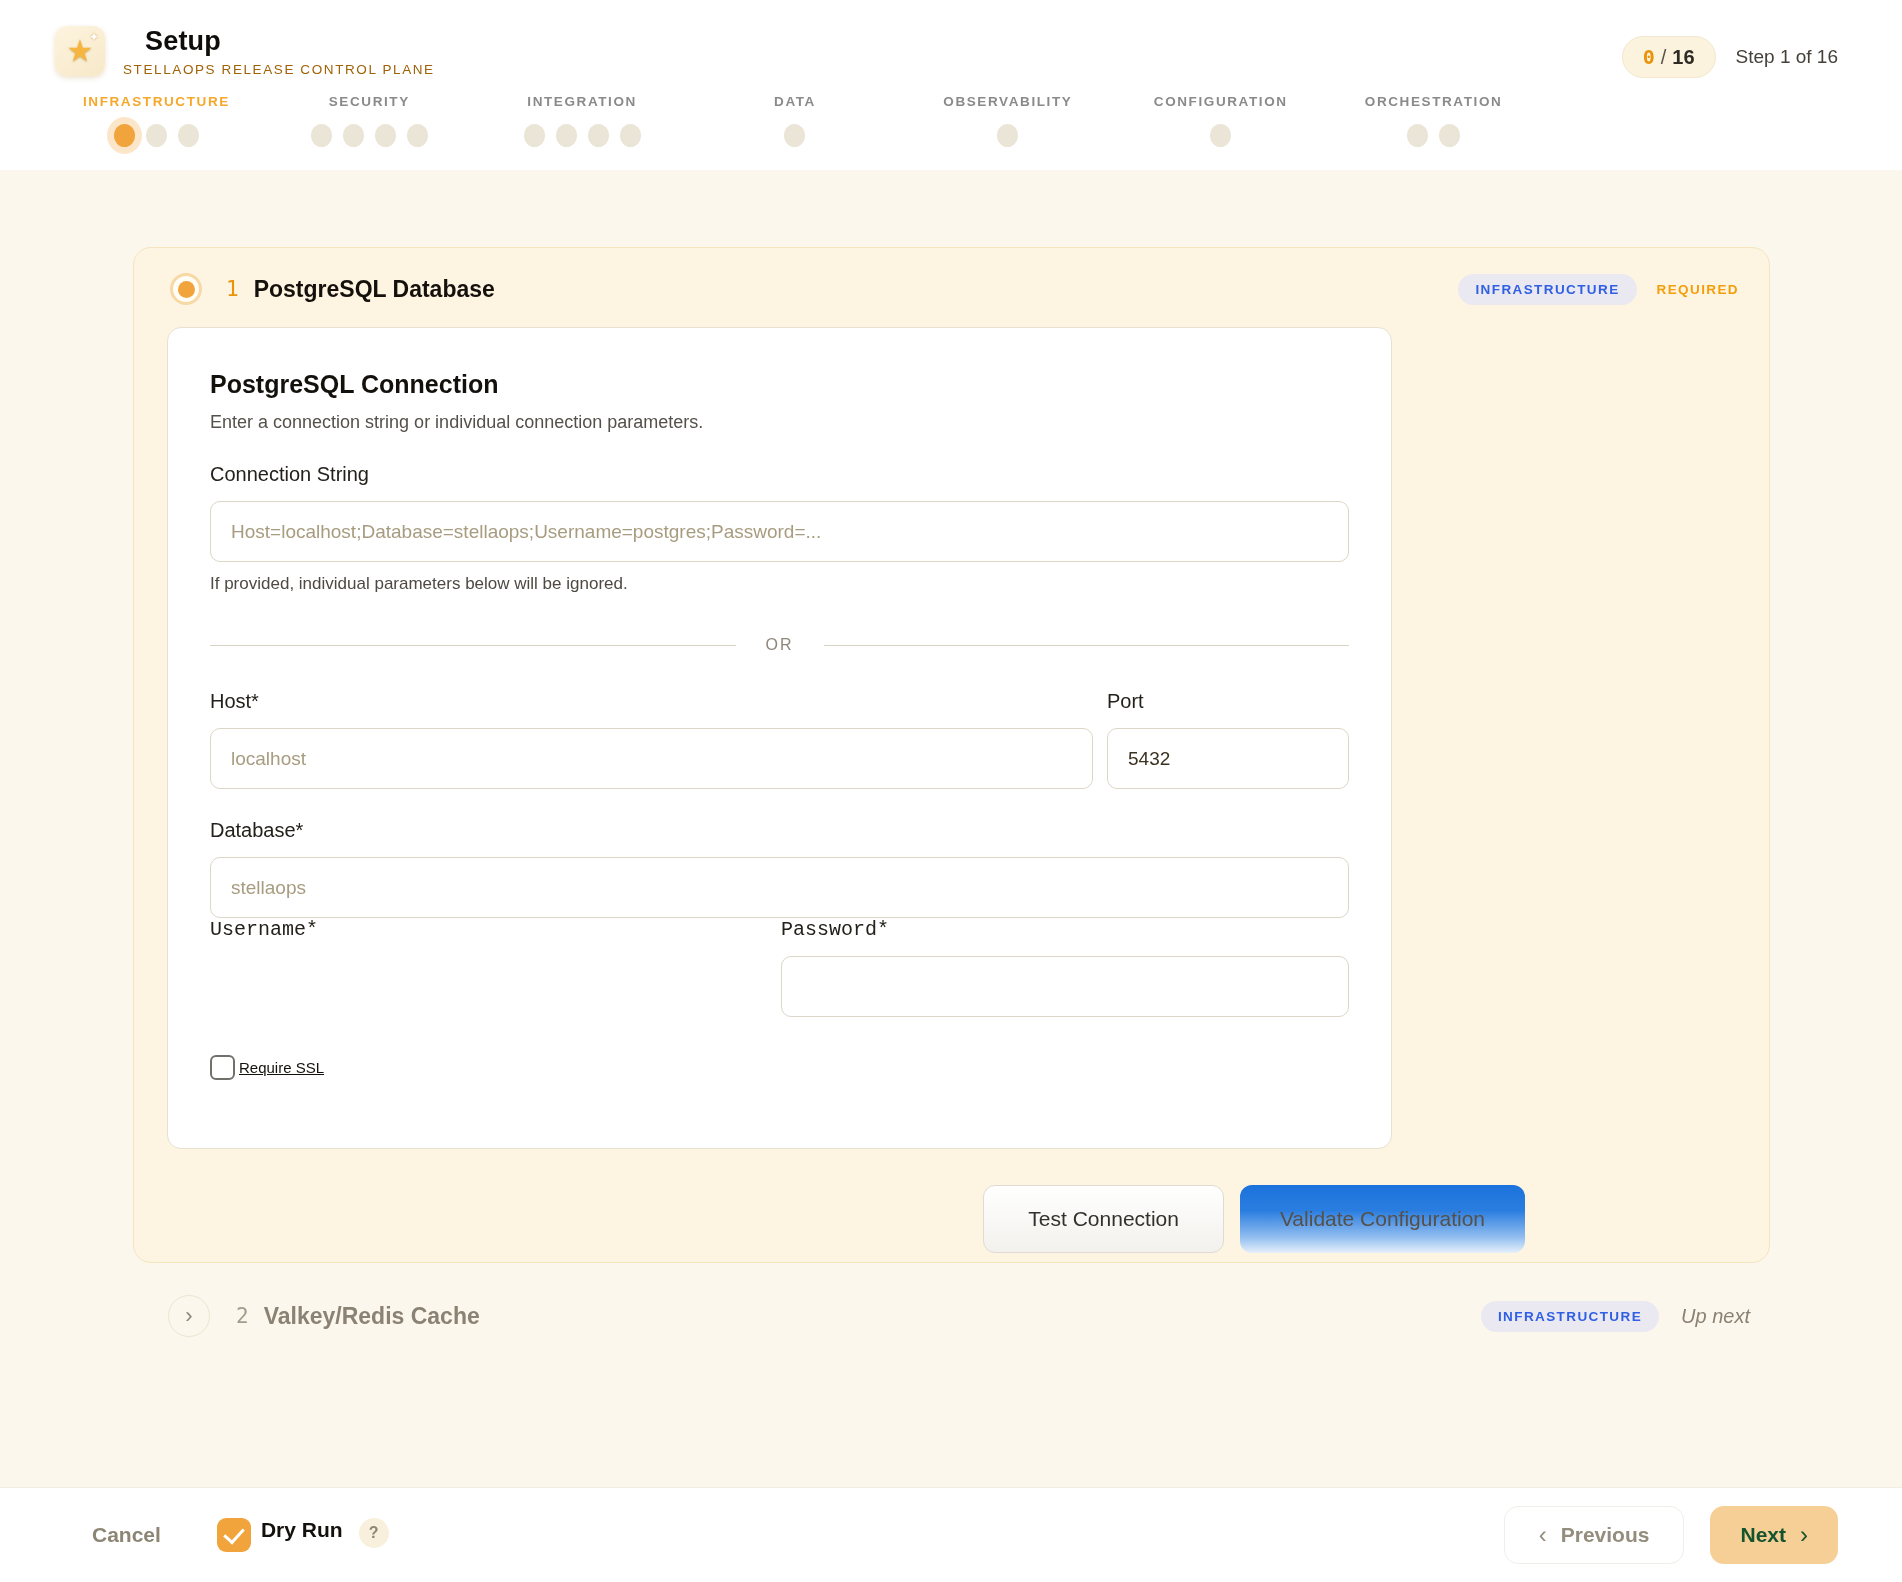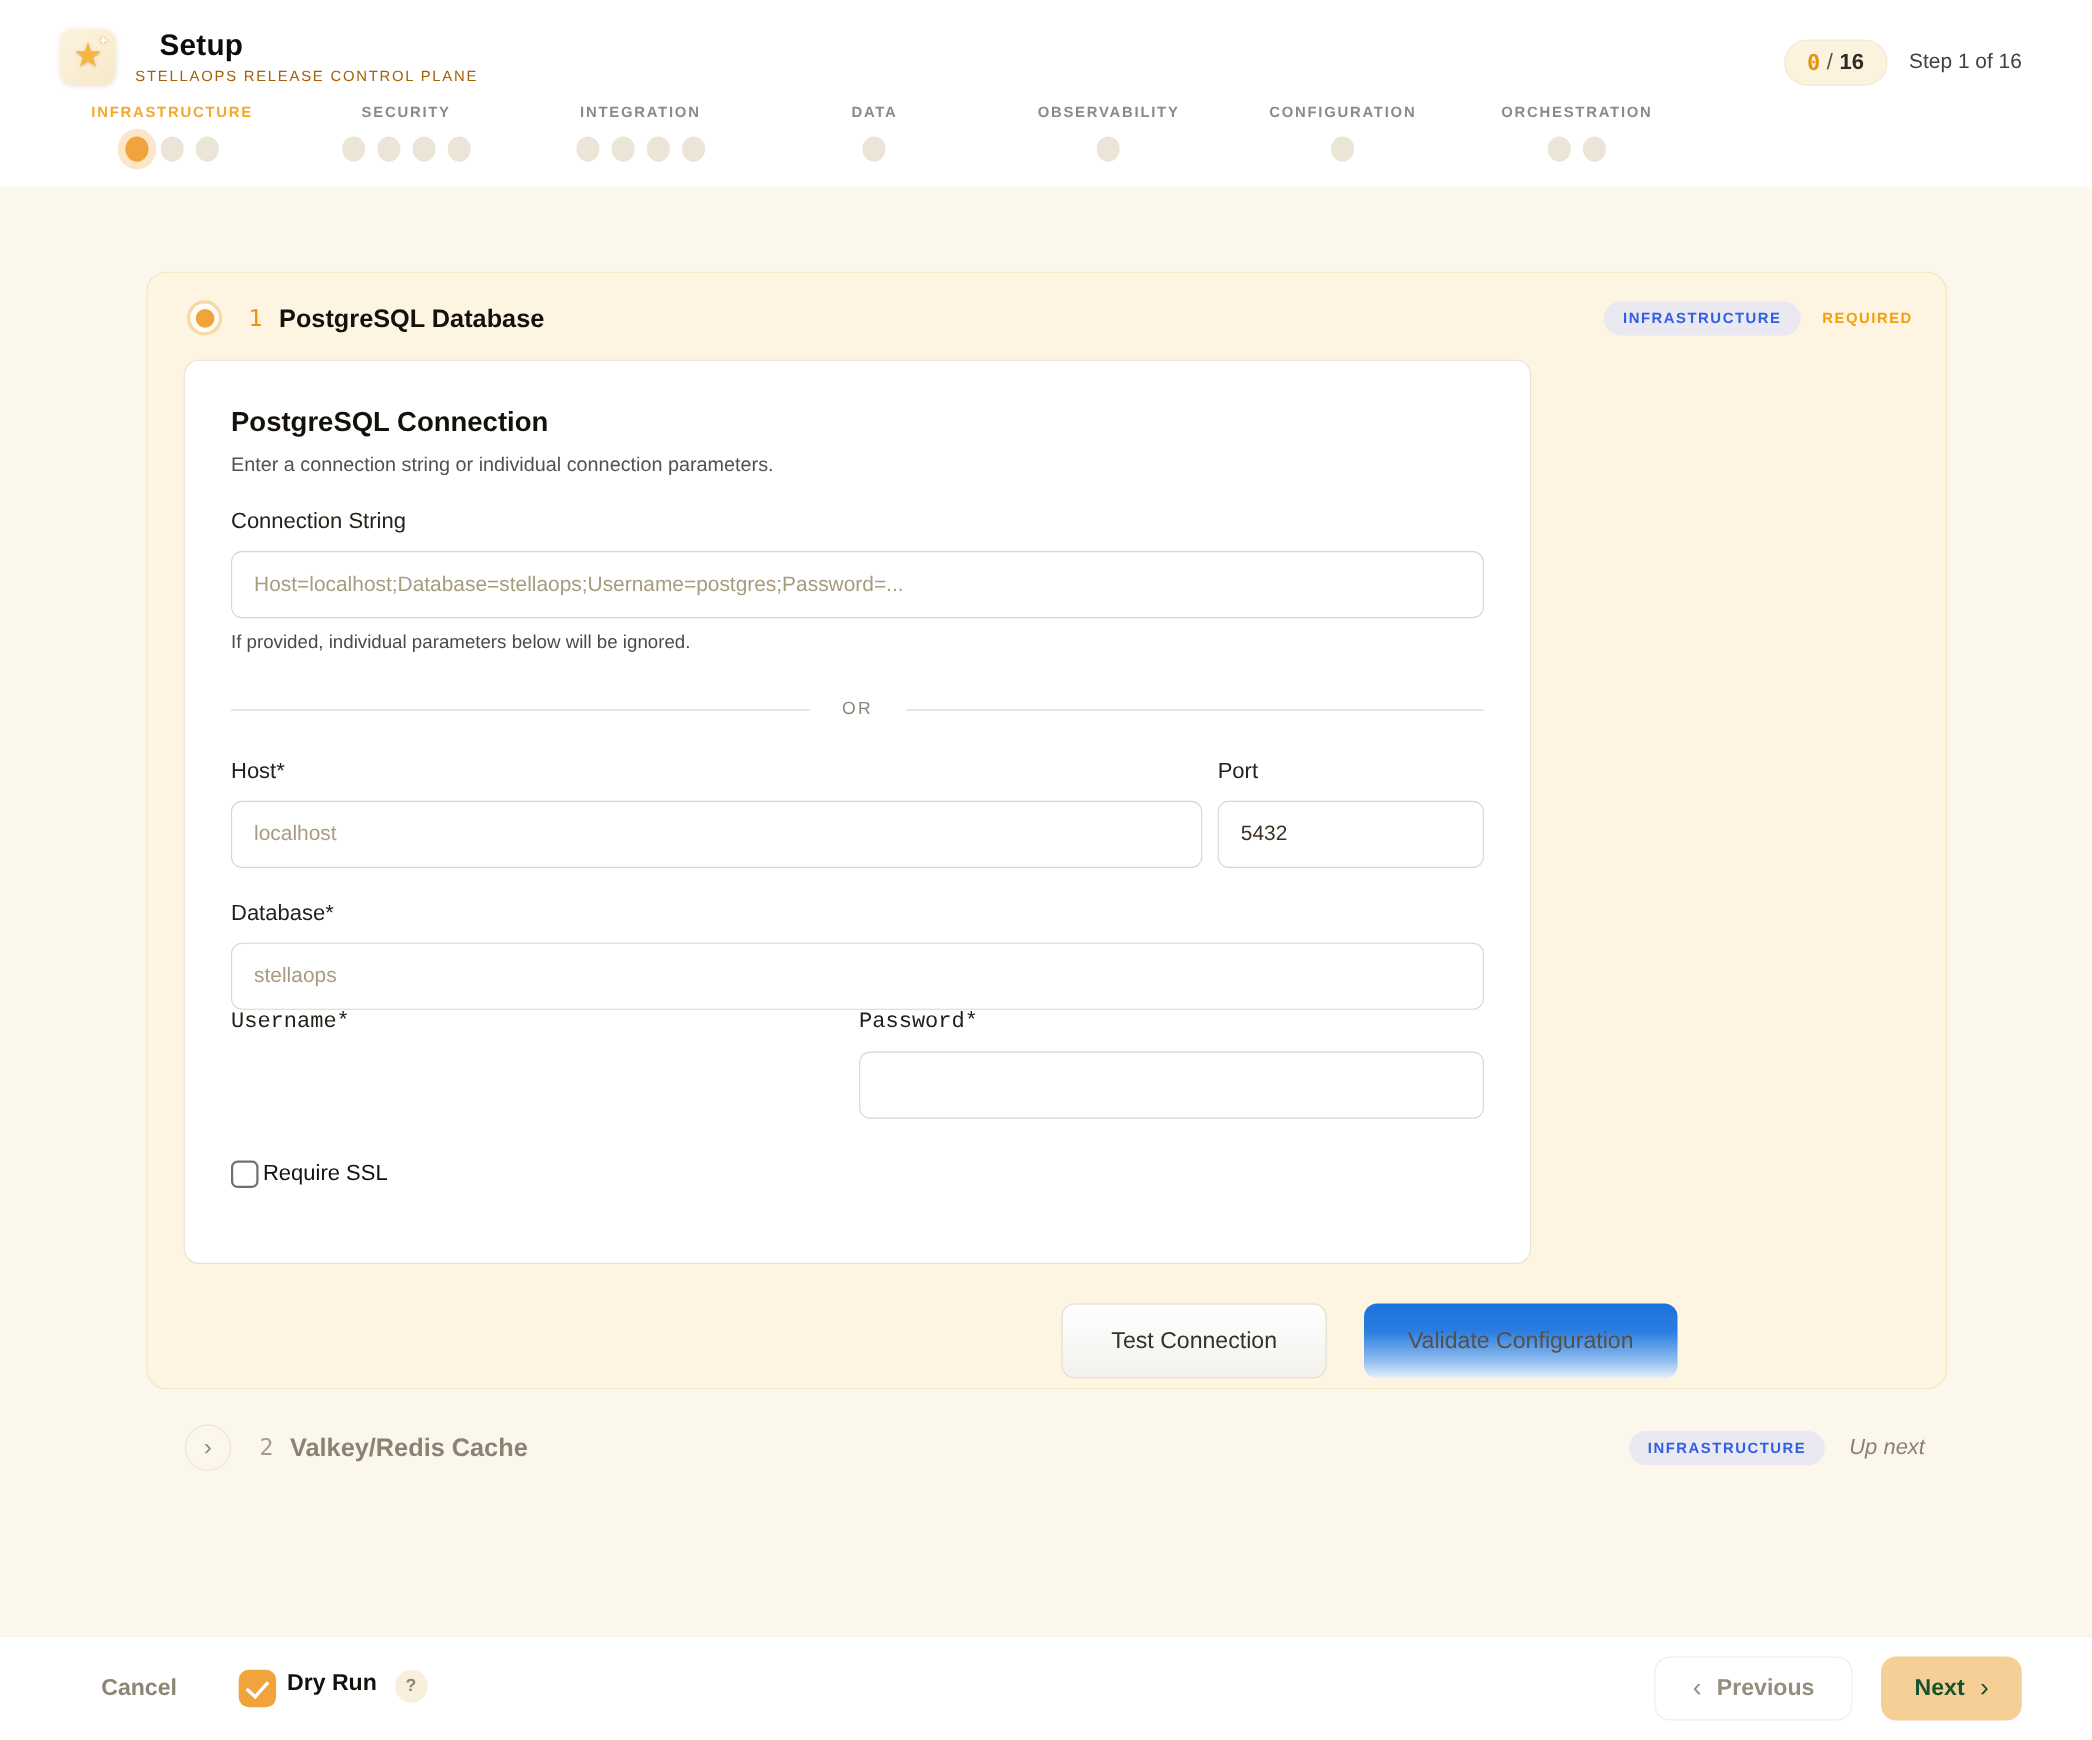--- a/index.html
+++ b/index.html
@@ -67,23 +67,23 @@
   .or-divider .or-text{padding:0 30px;font-size:16px;letter-spacing:2px;color:#8D8679;}
   .row{display:flex;}
   .host-port{gap:14px;}
   .col-grow{flex:1;}
   .col-port{width:242px;flex:none;}
   .field-label + input.tb{margin-top:15px;}
   .group{margin-top:30px;}
   .user-pass{gap:3px;font-family:Liberation Mono, monospace;}
   .ssl-row{margin-top:38px;display:flex;align-items:center;}
   .checkbox{width:25px;height:25px;border:2px solid #72706B;border-radius:6px;background:#fff;flex:none;}
-  .ssl-label{font-size:20px;color:#14110C;margin-left:4px;}
-  
-  .actions{width:1258px;margin-left:0;display:flex;justify-content:flex-end;gap:34px;margin-top:36px;padding-right:244px;align-items:center;}
+  .ssl-label{font-size:15px;color:#14110C;margin-left:4px;text-decoration:underline;}
+  
+  .actions{width:1258px;margin-left:0;display:flex;justify-content:flex-end;gap:16px;margin-top:36px;padding-right:244px;align-items:center;}
   .actions{width:100%;padding-right:244px;}
   .btn{height:68px;border-radius:12px;font-size:21px;font-weight:500;font-family:inherit;cursor:pointer;
     display:flex;align-items:center;justify-content:center;}
   .btn-test{padding:0 44px;background:linear-gradient(180deg,#ffffff,#f2f1ed);border:1px solid #DFDBD2;color:#34312B;}
   .btn-validate{padding:0 40px;border:none;color:#55504A;
     background:linear-gradient(180deg,#1C72DC 0%,#2B7EE0 38%,#8FBCEF 76%,#E6F0FB 100%);}
   
   .next-item{width:1637px;margin:22px 0 0 133px;display:flex;align-items:center;padding:10px 20px 10px 35px;}
   .chev-circle{width:42px;height:42px;border-radius:50%;border:1px solid #EDE5D1;background:transparent;
     display:flex;align-items:center;justify-content:center;color:#8D8679;font-size:22px;cursor:pointer;}

